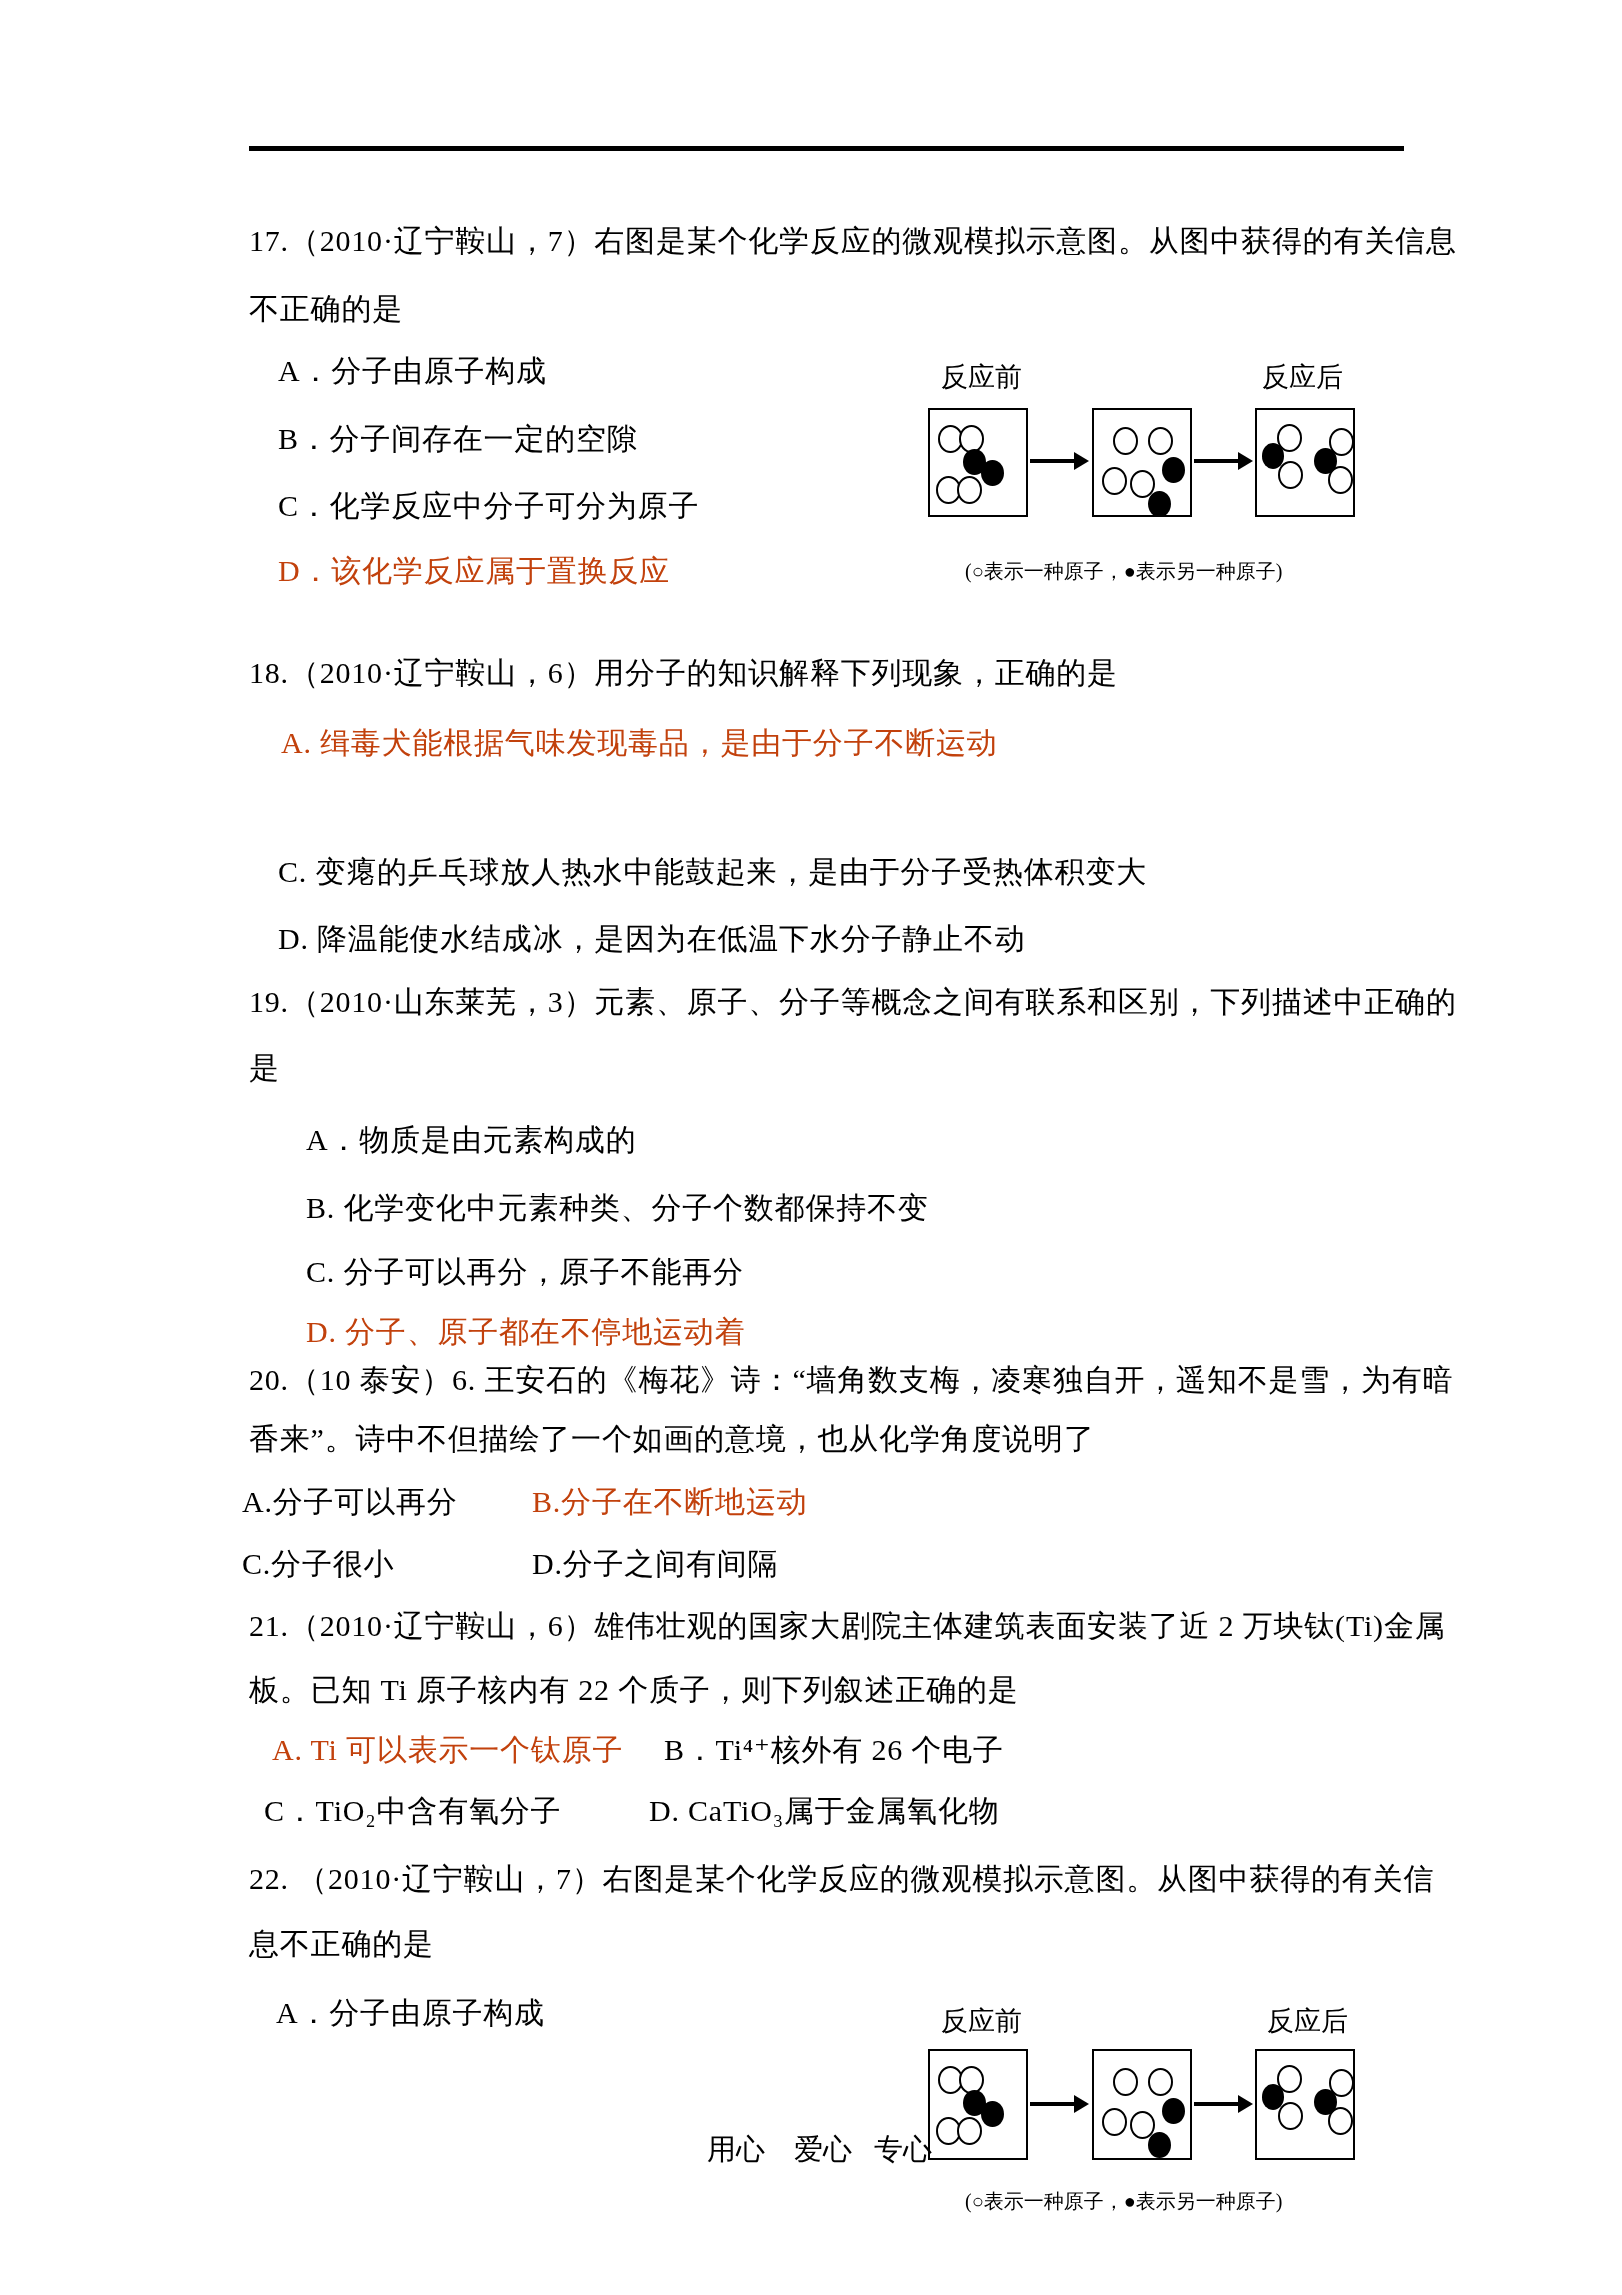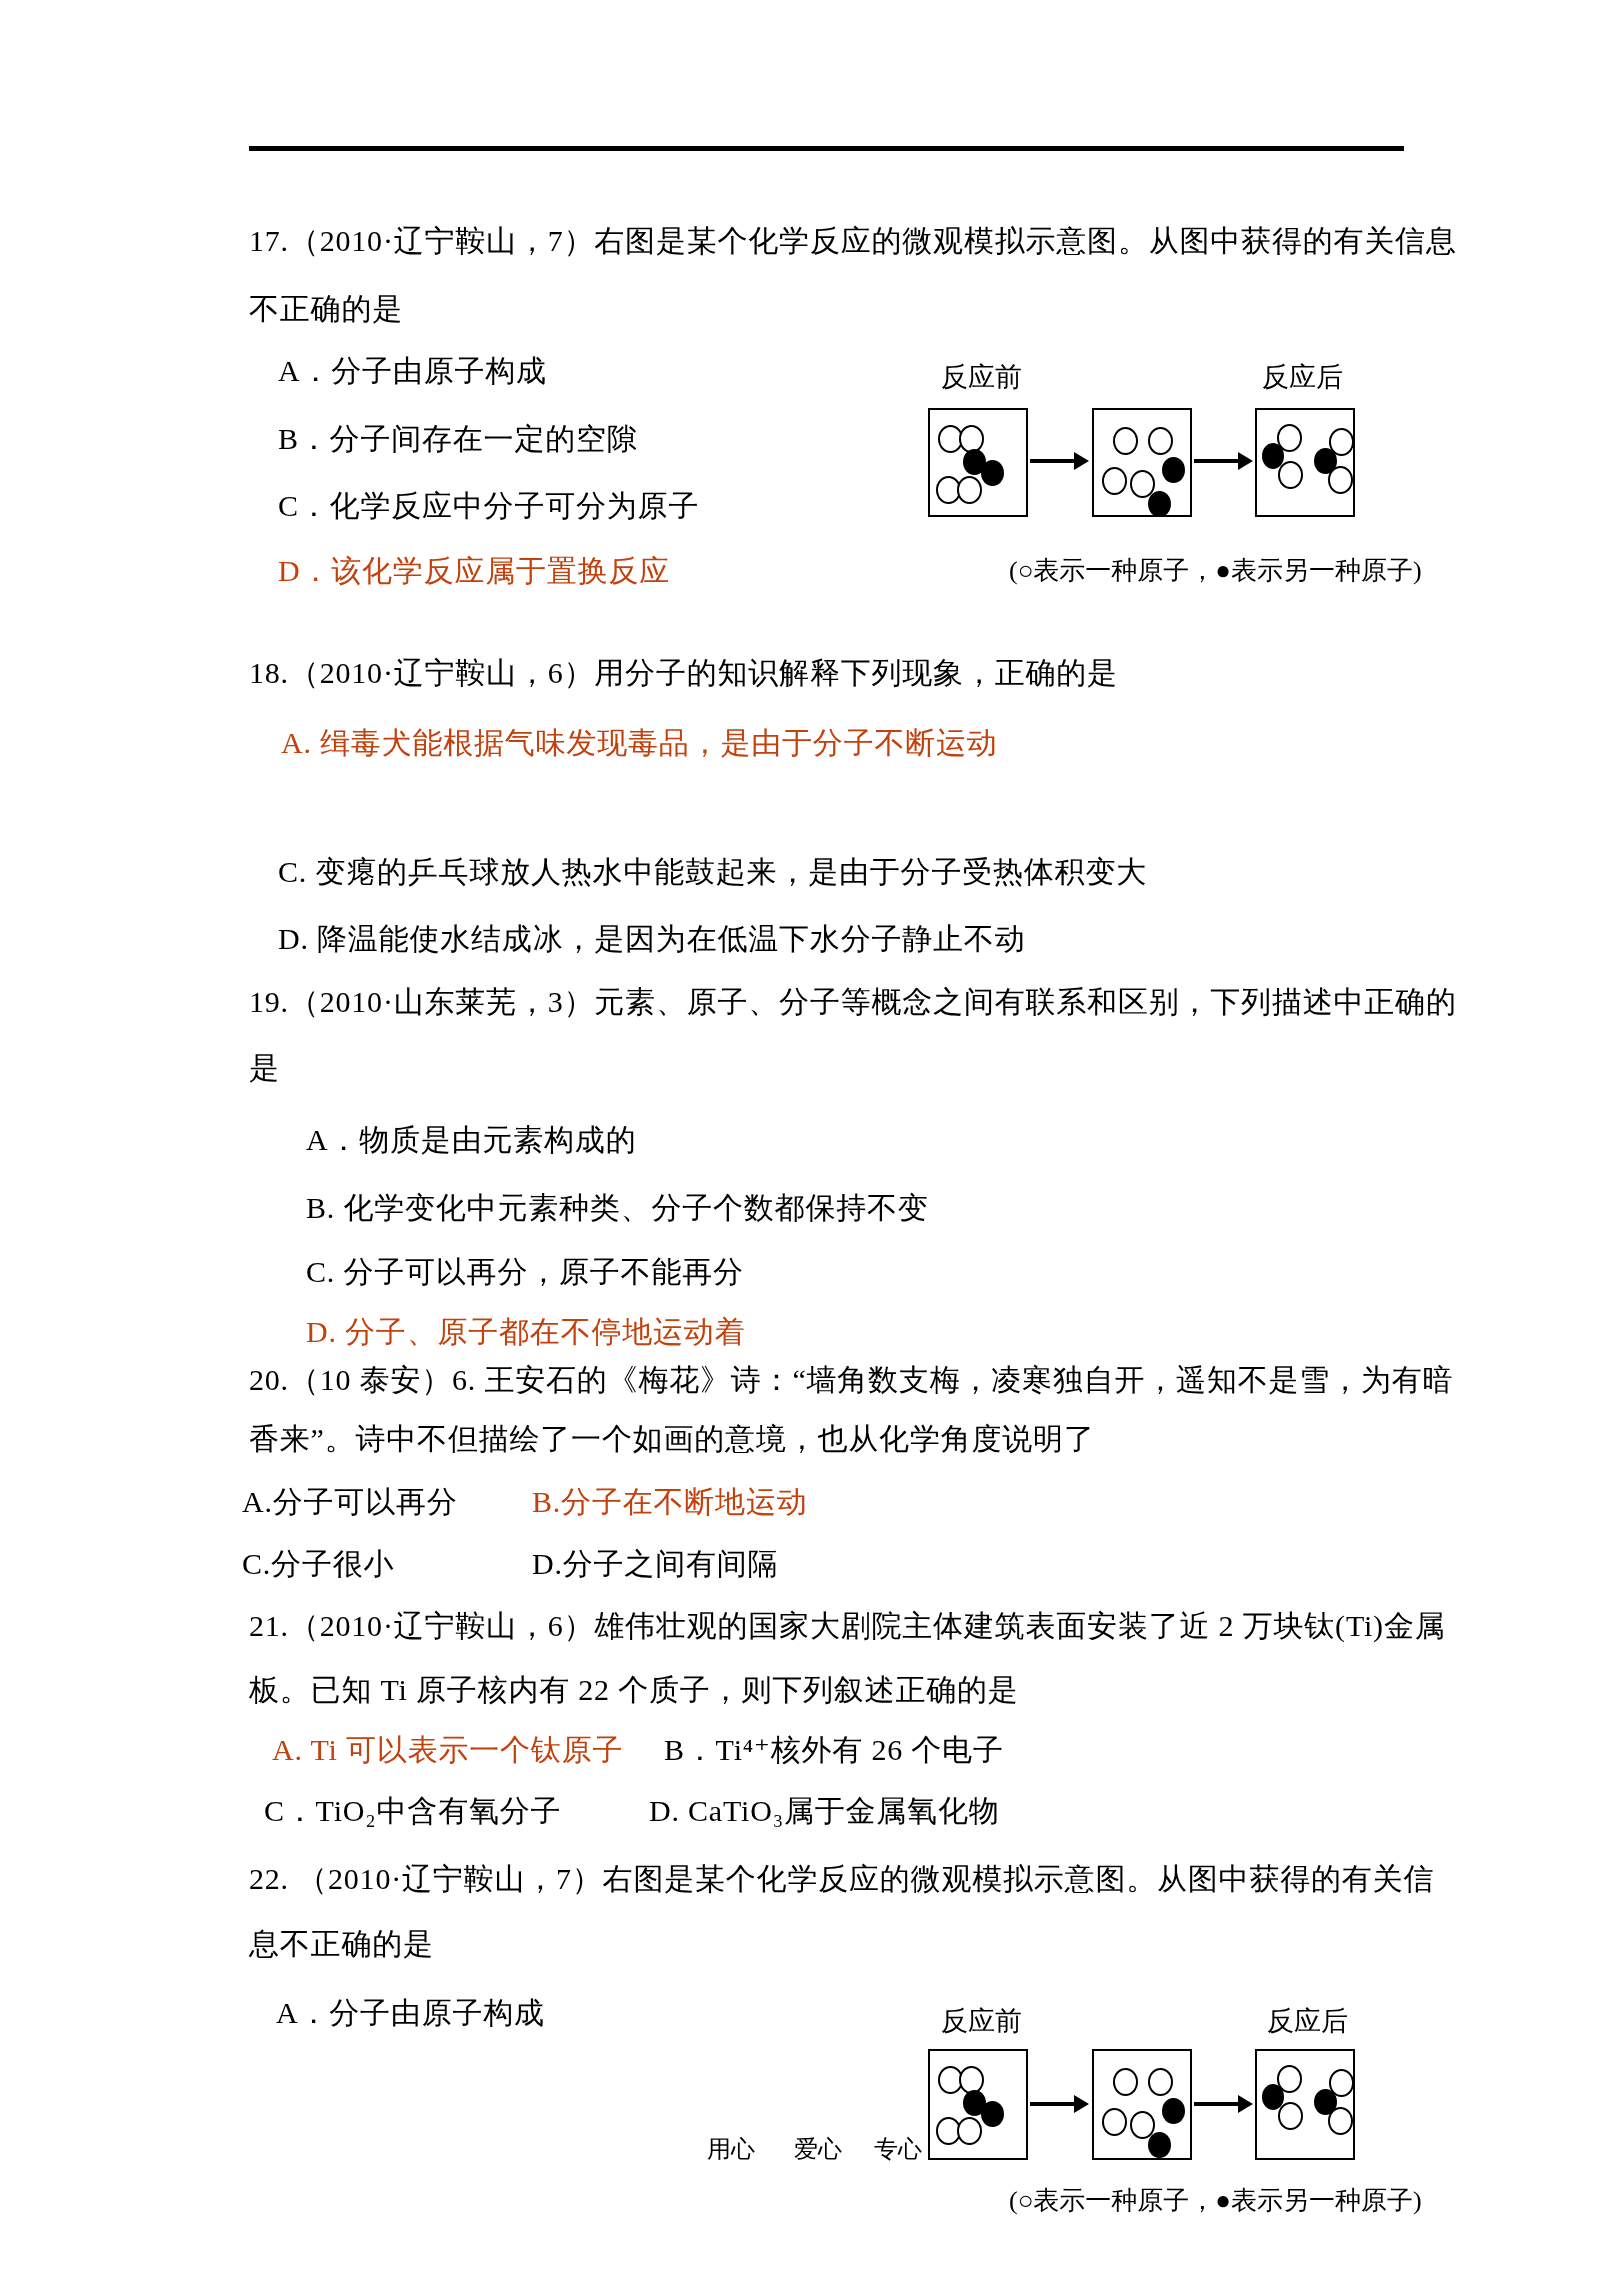--- a/index.html
+++ b/index.html
@@ -24,24 +24,23 @@
     background:#000;
   }
   .dlabel{
     position:absolute;
     font-size:27px;
     line-height:30px;
     white-space:nowrap;
   }
   .dcaption{
     position:absolute;
-    font-size:26px;
+    font-size:20px;
     line-height:26px;
     white-space:nowrap;
-    margin-left:44px;
   }
   .rbox{
     position:absolute;
     width:100px;
     border:2.3px solid #000;
     background:#fff;
     box-sizing:border-box;
   }
   .arrow{
     position:absolute;
@@ -65,21 +64,21 @@
     width:25px;height:28px;
     background:#fff;
     border:2.3px solid #000;
   }
   .atom.b{
     width:22.6px;height:26px;
     background:#000;
   }
   .footer-item{
     position:absolute;
-    font-size:24px;
+    font-size:29px;
     line-height:27px;
     white-space:nowrap;
   }
 </style>
 </head>
 <body>
 
 <div id="page">
 
   <div class="rule" style="left:249px;top:146px;width:1155px;height:4.5px;"></div>

